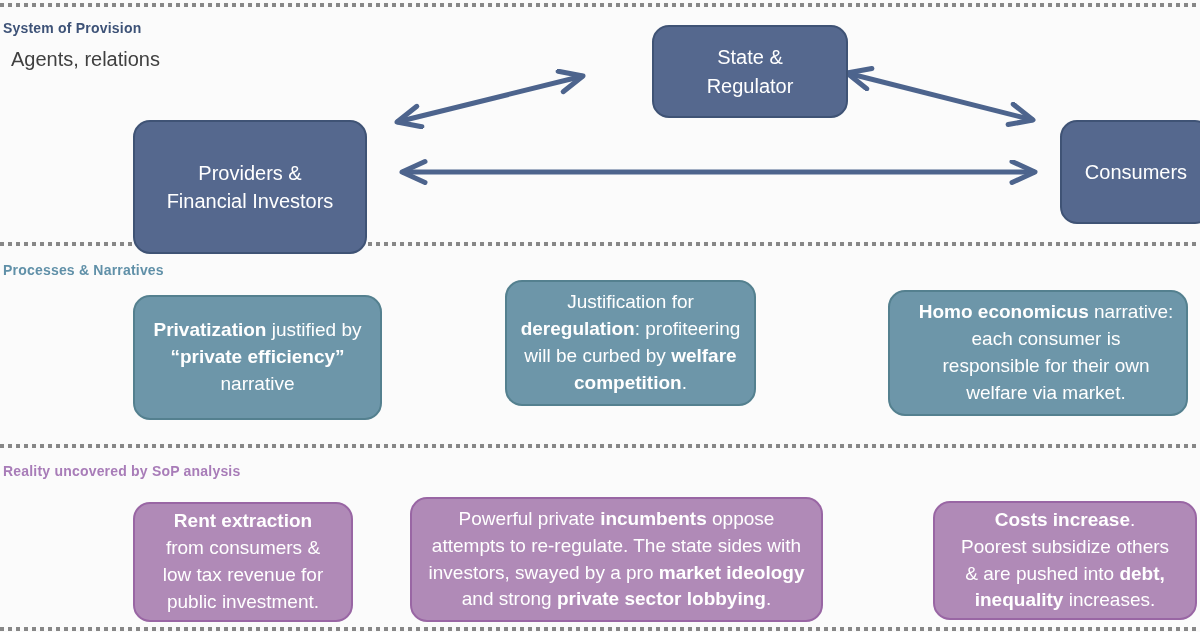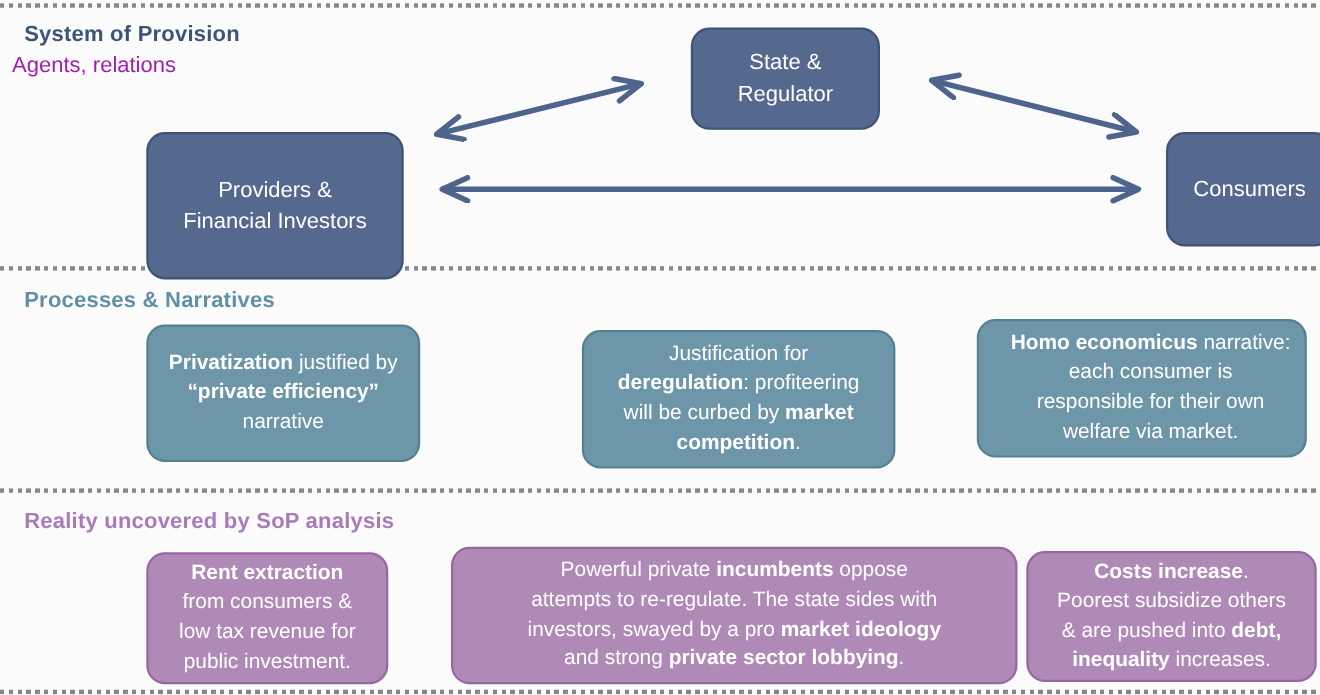--- a/index.html
+++ b/index.html
@@ -13,22 +13,22 @@
   }
   .dotline {
     position: absolute;
     left: 0;
     width: 1200px;
     height: 4px;
     background-image: repeating-linear-gradient(90deg, #878787 0, #878787 4px, transparent 4px, transparent 8px);
   }
   .sec-title {
     position: absolute;
-    left: 22px;
-    font-size: 20px;
+    left: 3px;
+    font-size: 14px;
     font-weight: bold;
     letter-spacing: 0.2px;
   }
   .sec-sub {
     position: absolute;
     left: 11px;
     font-size: 20px;
     font-weight: normal;
   }
   .box {
@@ -56,21 +56,21 @@
   .reality-box {
     background: #b08ab7;
     border: 2px solid #9966a4;
   }
   .arrows {
     position: absolute;
     left: 0;
     top: 0;
   }
   .t-agents { color: #3d5277; }
-  .t-sub { color: #a21caf; }
+  .t-sub { color: #404040; }
   .t-narratives { color: #6090a8; }
   .t-reality { color: #a87cb8; }
 </style>
 </head>
 <body>
 
 <div class="canvas">
 
   <div class="dotline" style="top:3px;"></div>
   <div class="dotline" style="top:242px;"></div>
@@ -87,44 +87,44 @@
       </marker>
     </defs>
     <line x1="397" y1="122" x2="583" y2="76" stroke="#4d648d" stroke-width="5" marker-start="url(#ah)" marker-end="url(#ah)"></line>
     <line x1="847" y1="73" x2="1033" y2="120" stroke="#4d648d" stroke-width="5" marker-start="url(#ah)" marker-end="url(#ah)"></line>
     <line x1="402" y1="172" x2="1035" y2="172" stroke="#4d648d" stroke-width="5" marker-start="url(#ah)" marker-end="url(#ah)"></line>
   </svg>
 
   <div class="box agent-box" style="left:133px; top:120px; width:234px; height:134px;">
     <span>Providers &amp;<br>Financial Investors</span>
   </div>
-  <div class="box agent-box" style="left:628px; top:25px; width:172px; height:93px;text-align:center;">
+  <div class="box agent-box" style="left:652px; top:25px; width:196px; height:93px;text-align:center;">
     <span>State &amp;<br>Regulator</span>
   </div>
   <div class="box agent-box" style="left:1060px; top:120px; width:152px; height:104px;">
     <span>Consumers</span>
   </div>
 
   <div class="sec-title t-narratives" style="top:262px;">Processes &amp; Narratives</div>
 
   <div class="box narrative-box" style="left:133px; top:295px; width:249px; height:125px;">
     <span><b>Privatization</b> justified by<br><b>“private efficiency”</b><br>narrative</span>
   </div>
-  <div class="box narrative-box" style="left:505px; top:300px; width:285px; height:126px;margin-left:24px;">
-    <span>Justification for<br><b>deregulation</b>: profiteering<br>will be curbed by <b>market</b><br><b>competition</b>.</span>
+  <div class="box narrative-box" style="left:505px; top:280px; width:251px; height:126px;">
+    <span>Justification for<br><b>deregulation</b>: profiteering<br>will be curbed by <b>welfare</b><br><b>competition</b>.</span>
   </div>
   <div class="box narrative-box" style="left:888px; top:290px; width:300px; height:126px;padding-left:26px;">
     <span><b>Homo economicus</b> narrative:<br>each consumer is<br>responsible for their own<br>welfare via market.</span>
   </div>
 
   <div class="sec-title t-reality" style="top:463px;">Reality uncovered by SoP analysis</div>
 
   <div class="box reality-box" style="left:133px; top:502px; width:220px; height:120px;">
     <span><b>Rent extraction</b><br>from consumers &amp;<br>low tax revenue for<br>public investment.</span>
   </div>
-  <div class="box reality-box" style="left:410px; top:497px; width:515px; height:125px;">
+  <div class="box reality-box" style="left:410px; top:497px; width:413px; height:125px;">
     <span>Powerful private <b>incumbents</b> oppose<br>attempts to re-regulate. The state sides with<br>investors, swayed by a pro <b>market ideology</b><br>and strong <b>private sector lobbying</b>.</span>
   </div>
   <div class="box reality-box" style="left:933px; top:501px; width:264px; height:119px;">
     <span><b>Costs increase</b>.<br>Poorest subsidize others<br>&amp; are pushed into <b>debt,</b><br><b>inequality</b> increases.</span>
   </div>
 
 </div>
 
 </body></html>

